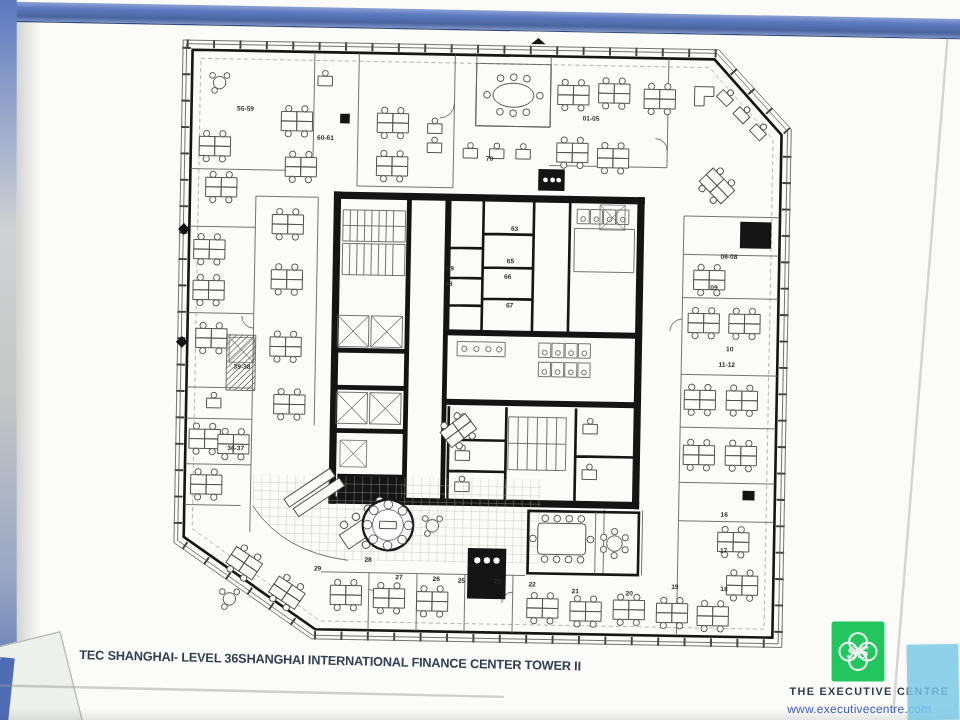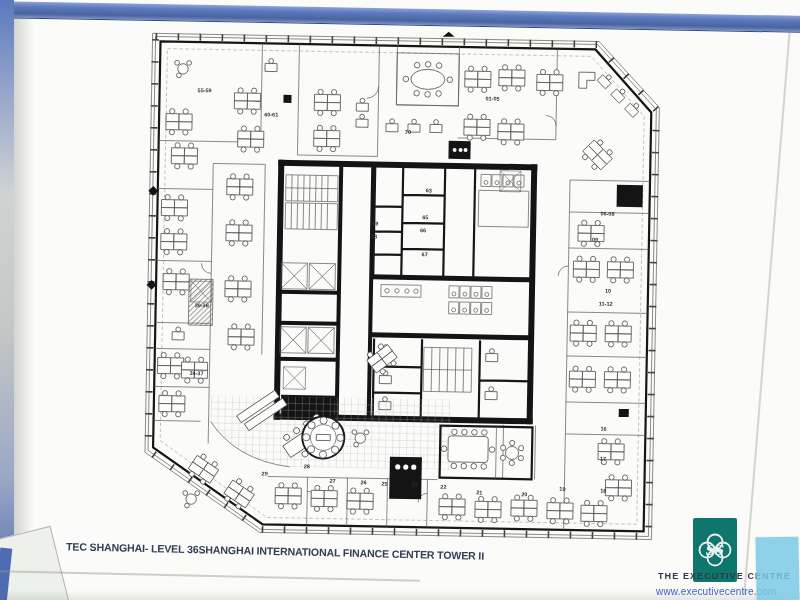--- a/index.html
+++ b/index.html
@@ -34,22 +34,22 @@
   .blk{fill:#141414;stroke:none;}
   .furn{stroke:#4c4c4c;stroke-width:.8;fill:#fdfdfc;}
   .rlabel{font:bold 5.5px "Liberation Sans",sans-serif;fill:#2d2d2d;}
 
   
   .title-row{position:absolute;left:66px;top:545px;width:420px;
     font:bold 10.6px "Liberation Sans",sans-serif;letter-spacing:-.15px;
     color:#333e55;transform:rotate(1.3deg);white-space:nowrap;}
   .title-underline{position:absolute;left:0px;top:575px;width:420px;height:2px;
     background:rgba(150,150,145,.45);transform:rotate(1.3deg);}
-  .logo{position:absolute;left:693px;top:518px;width:44px;height:64px;
-    background:#0f766e;border-radius:2px;display:flex;align-items:center;justify-content:center;}
+  .logo{position:absolute;left:693px;top:518px;width:44px;height:50px;
+    background:#22c55e;border-radius:2px;display:flex;align-items:center;justify-content:center;}
   .brand-name{position:absolute;left:658px;top:571px;width:150px;
     font:600 9px "Liberation Sans",sans-serif;letter-spacing:1.1px;color:#2e3947;white-space:nowrap;}
   .brand-site{position:absolute;left:656px;top:586px;width:160px;
     font:400 10px "Liberation Sans",sans-serif;letter-spacing:.2px;color:#3b5fc5;white-space:nowrap;}
   .sticker{position:absolute;left:756px;top:537px;width:43px;height:63px;
     background:rgba(121,200,229,.84);border-radius:1px;transform:rotate(-1deg);
     box-shadow:0 0 2px rgba(0,0,0,.12);}
 </style>
 </head>
 <body>

